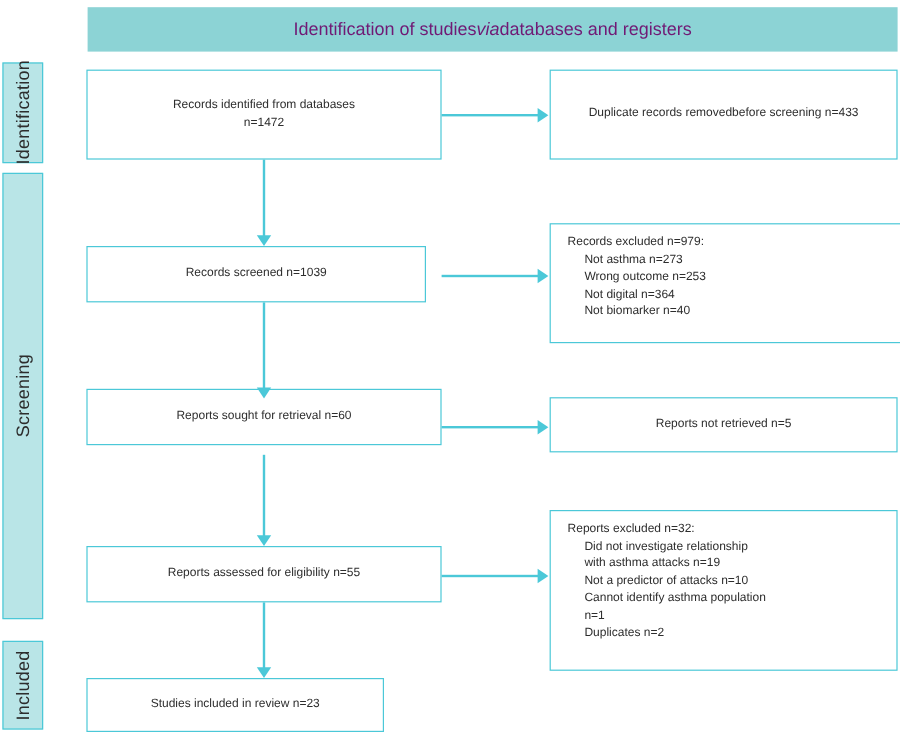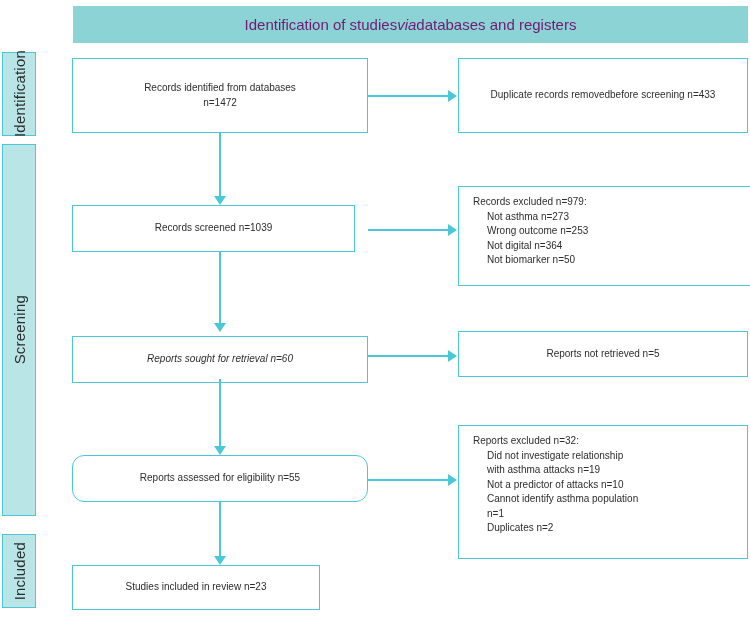--- a/index.html
+++ b/index.html
@@ -137,43 +137,43 @@
 
   <div class="flow-box centered" style="left:72px; top:58px; width:296px; height:75px; flex-direction:column; justify-content:center;">
     <span class="line">Records identified from databases</span>
     <span class="line">n=1472</span>
   </div>
 
   <div class="flow-box centered" style="left:72px; top:205px; width:283px; height:47px;">
     <span class="line">Records screened n=1039</span>
   </div>
 
-  <div class="flow-box centered" style="left:72px; top:336px; width:296px; height:47px;font-style:italic;">
+  <div class="flow-box centered" style="left:72px; top:324px; width:296px; height:47px;">
     <span class="line">Reports sought for retrieval n=60</span>
   </div>
 
-  <div class="flow-box centered" style="left:72px; top:455px; width:296px; height:47px;border-radius:12px;">
+  <div class="flow-box centered" style="left:72px; top:455px; width:296px; height:47px;">
     <span class="line">Reports assessed for eligibility n=55</span>
   </div>
 
   <div class="flow-box centered" style="left:72px; top:565px; width:248px; height:45px;">
     <span class="line">Studies included in review n=23</span>
   </div>
 
   <div class="flow-box centered" style="left:458px; top:58px; width:290px; height:75px; flex-direction:row; justify-content:center;">
     <span class="line">Duplicate records removed</span>
     <span class="line">before screening n=433</span>
   </div>
 
   <div class="flow-box listed" style="left:458px; top:186px; width:328px; height:100px;">
     <span class="line">Records excluded n=979:</span>
     <span class="line indent">Not asthma n=273</span>
     <span class="line indent">Wrong outcome n=253</span>
     <span class="line indent">Not digital n=364</span>
-    <span class="line indent">Not biomarker n=50</span>
+    <span class="line indent">Not biomarker n=40</span>
   </div>
 
   <div class="flow-box centered" style="left:458px; top:331px; width:290px; height:46px;justify-content:center;">
     <span class="line">Reports not retrieved n=5</span>
   </div>
 
   <div class="flow-box listed" style="left:458px; top:425px; width:290px; height:134px;">
     <span class="line">Reports excluded n=32:</span>
     <span class="line indent">Did not investigate relationship</span>
     <span class="line indent">with asthma attacks n=19</span>

